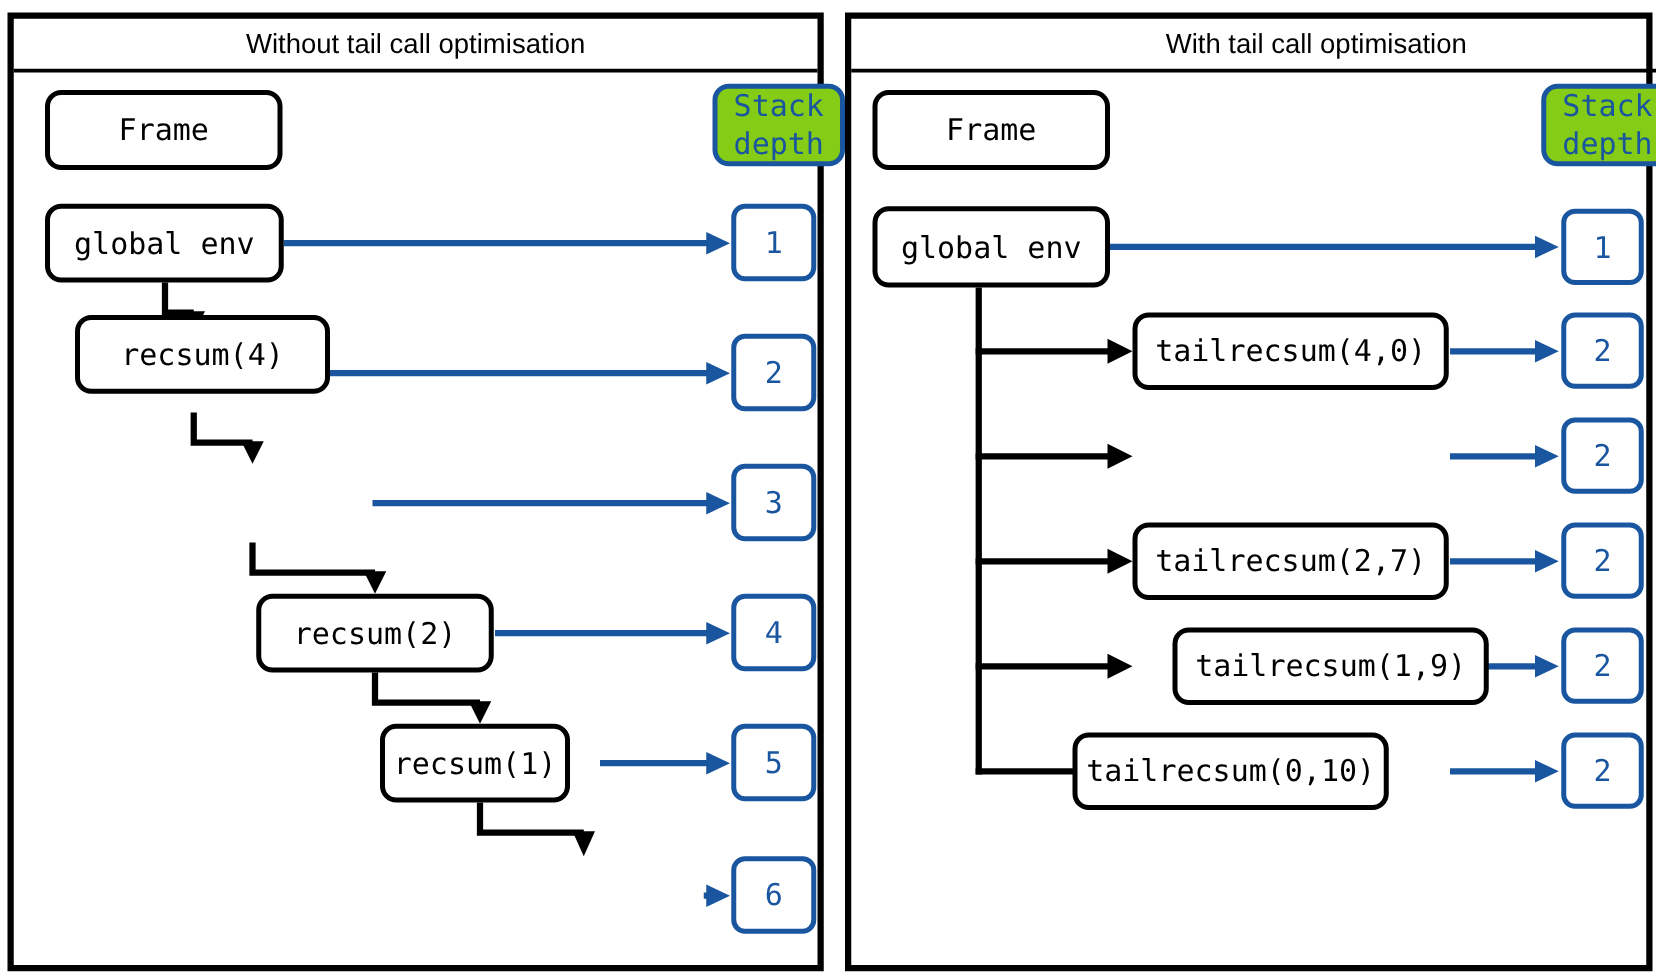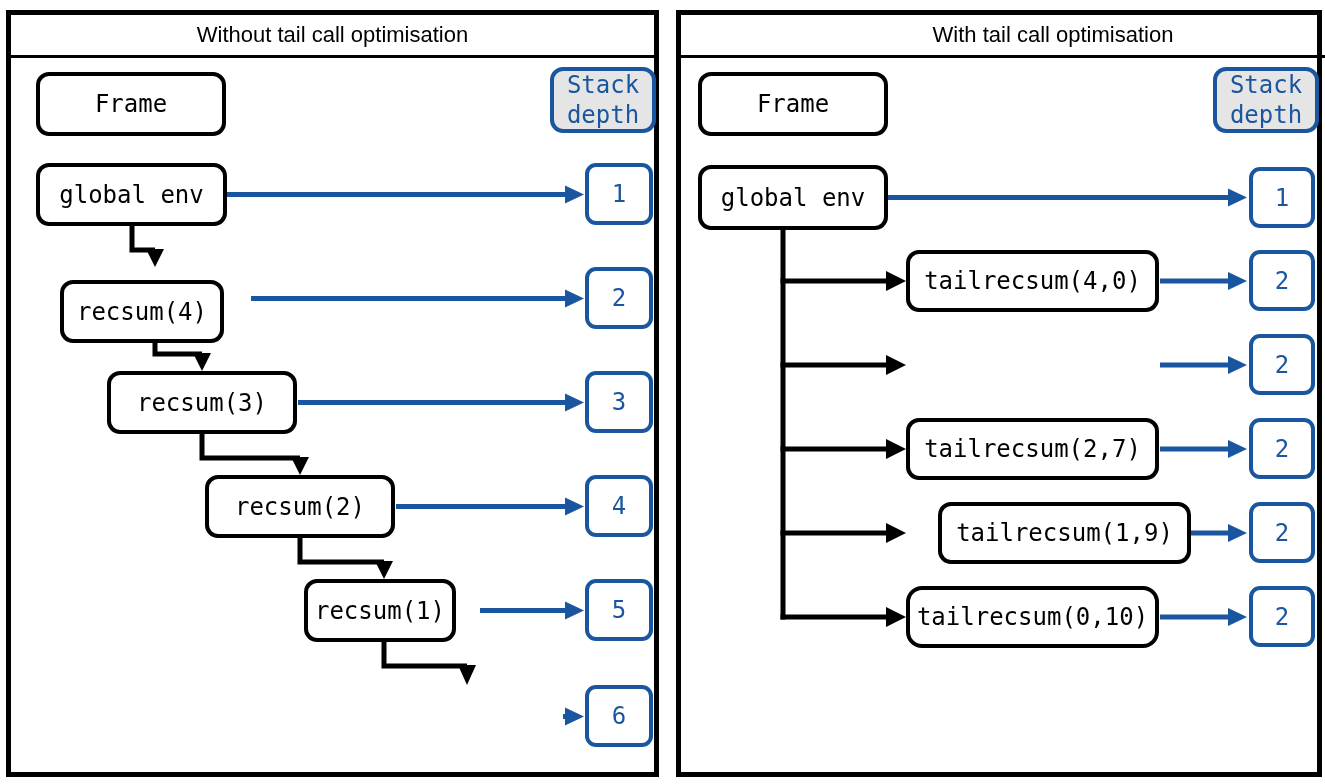--- a/index.html
+++ b/index.html
@@ -22,25 +22,26 @@
     display:flex; align-items:center; justify-content:center;
     font-size:24px; color:#000; white-space:nowrap; z-index:3;
   }
   .badge {
     position:absolute; box-sizing:border-box; background:#ffffff;
     border:4px solid var(--blue); border-radius:11px;
     display:flex; align-items:center; justify-content:center;
     font-size:24px; color:var(--blue); z-index:3;
   }
   .hdr {
-    position:absolute; box-sizing:border-box; background:#e5e5e5;
+    position:absolute; box-sizing:border-box; background:#84cc16;
     border:4px solid var(--blue); border-radius:13px;
     display:flex; align-items:center; justify-content:center; text-align:center;
     font-size:24px; line-height:30px; color:var(--blue); z-index:3;
     padding:0 2px;
+    margin-left:20px;
   }
   svg.layer { position:absolute; left:0; top:0; z-index:1; }
   .bluestroke { stroke:var(--blue); stroke-width:5; fill:none; }
   .bluefill   { fill:var(--blue); stroke:none; }
   .blackstroke{ stroke:var(--black); stroke-width:5; fill:none; }
   .blackfill  { fill:var(--black); stroke:none; }
 </style>
 </head>
 <body>
 
@@ -108,24 +109,23 @@
 
   <div class="panel" style="left:6px; top:10px; width:653px; height:767px;"></div>
   <div class="ptitle" style="left:11px; top:15px; width:643px;">Without tail call optimisation</div>
 
   <div class="node" style="left:36px; top:72px; width:190px; height:64px;">Frame</div>
   <div class="hdr" style="left:550px; top:67px; width:106px; height:66px;">Stack depth</div>
 
   <div class="node" style="left:36px; top:163px; width:191px; height:63px;">global env</div>
   <div class="badge" style="left:585px; top:163px; width:68px; height:62px;">1</div>
 
-  <div class="node" style="left:60px; top:280px; width:164px; height:63px;">recsum(4)</div>
+  <div class="node" style="left:60px; top:252px; width:204px; height:63px;">recsum(4)</div>
   <div class="badge" style="left:585px; top:267px; width:68px; height:62px;">2</div>
 
-  <div class="node" style="left:107px; top:371px; width:190px; height:63px;">recsum(3)</div>
   <div class="badge" style="left:585px; top:371px; width:68px; height:62px;">3</div>
 
   <div class="node" style="left:205px; top:475px; width:190px; height:63px;">recsum(2)</div>
   <div class="badge" style="left:585px; top:475px; width:68px; height:62px;">4</div>
 
   <div class="node" style="left:304px; top:579px; width:152px; height:63px;">recsum(1)</div>
   <div class="badge" style="left:585px; top:579px; width:68px; height:62px;">5</div>
 
   <div class="badge" style="left:585px; top:685px; width:68px; height:62px;">6</div>
 
@@ -142,16 +142,16 @@
   <div class="badge" style="left:1249px; top:250px; width:66px; height:61px;">2</div>
 
   <div class="badge" style="left:1249px; top:334px; width:66px; height:61px;">2</div>
 
   <div class="node" style="left:906px; top:418px; width:253px; height:62px;border-radius:13px;">tailrecsum(2,7)</div>
   <div class="badge" style="left:1249px; top:418px; width:66px; height:61px;">2</div>
 
   <div class="node" style="left:906px; top:502px; width:253px; height:62px;margin-left:32px;">tailrecsum(1,9)</div>
   <div class="badge" style="left:1249px; top:502px; width:66px; height:61px;">2</div>
 
-  <div class="node" style="left:906px; top:586px; width:253px; height:62px; padding:0 4px;border-radius:16px;">tailrecsum(0,10)</div>
+  <div class="node" style="left:858px; top:586px; width:253px; height:62px; padding:0 4px;">tailrecsum(0,10)</div>
   <div class="badge" style="left:1249px; top:586px; width:66px; height:61px;">2</div>
 
 </div>
 
 </body></html>

